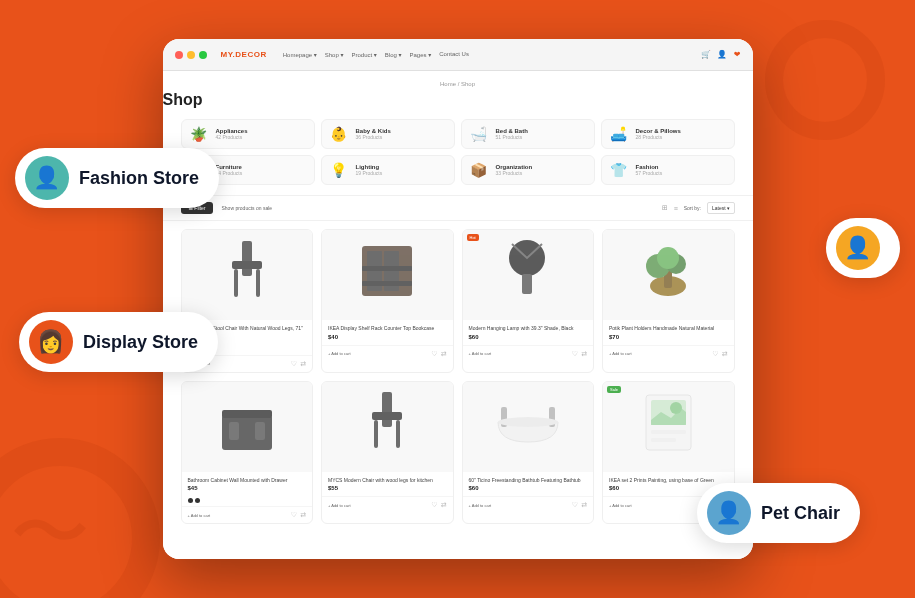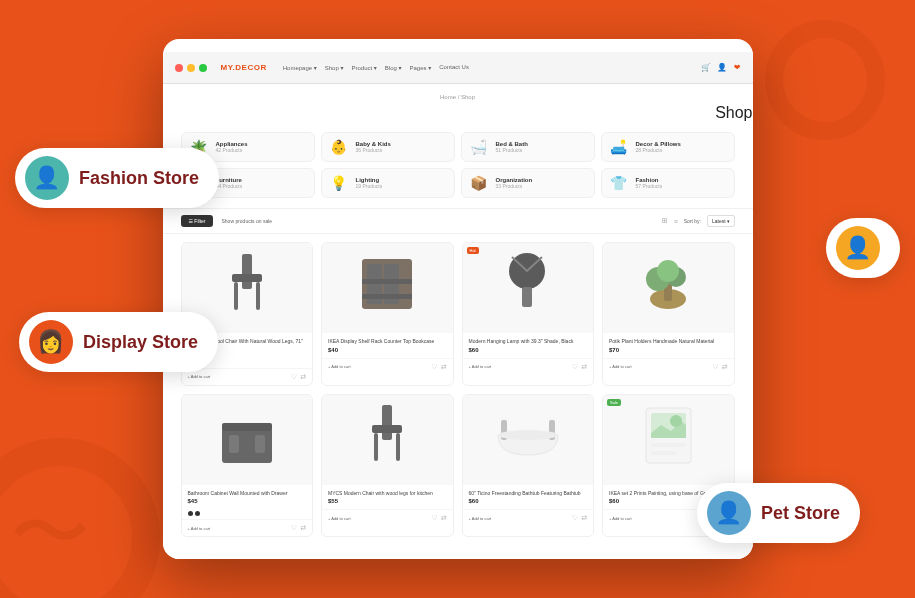--- a/index.html
+++ b/index.html
@@ -56,21 +56,20 @@
 
     
     .browser-bar {
       background: #f5f5f5;
       border-bottom: 1px solid #e0e0e0;
       padding: 6px 12px;
       display: flex;
       align-items: center;
       gap: 8px;
       height: 32px;
-      margin-top: 13px;
     }
     .browser-dots {
       display: flex; gap: 4px;
     }
     .browser-dot {
       width: 8px; height: 8px;
       border-radius: 50%;
     }
     .dot-red { background: #ff5f57; }
     .dot-yellow { background: #ffbd2e; }
@@ -100,23 +99,23 @@
     }
 
     
     .shop-breadcrumb {
       text-align: center;
       font-size: 6px;
       color: #999;
       padding-top: 10px;
     }
     .shop-title {
-      text-align: right;
+      text-align: left;
       font-size: 16px;
-      font-weight: normal;
+      font-weight: bold;
       color: #222;
       padding: 4px 0 10px;
     }
 
     
     .category-grid {
       display: grid;
       grid-template-columns: repeat(4, 1fr);
       gap: 6px;
       padding: 0 18px 10px;
@@ -282,21 +281,21 @@
       border-radius: 50%;
       display: flex;
       align-items: center;
       justify-content: center;
       font-size: 22px;
       flex-shrink: 0;
     }
     .store-label {
       font-size: 18px;
       font-weight: bold;
-      color: #7f1d1d;
+      color: #0f172a;
       white-space: nowrap;
     }
 
     .fashion-badge {
       top: 148px;
       left: 15px;
     }
     .fashion-avatar { background: #4db6ac; }
 
     .beauty-badge {
@@ -333,21 +332,21 @@
   <div class="store-avatar beauty-avatar">👩</div>
   <span class="store-label">Display Store</span>
 </div>
 
 <div class="store-badge furniture-badge">
   <div class="store-avatar furniture-avatar">👤</div>
 </div>
 
 <div class="store-badge pet-badge">
   <div class="store-avatar" style="background:#5BA4CF;">👤</div>
-  <span class="store-label">Pet Store</span>
+  <span class="store-label">Pet Chair</span>
 </div>
 
 <div class="browser-window">
 
   <div class="browser-bar">
     <div class="browser-dots">
       <div class="browser-dot dot-red"></div>
       <div class="browser-dot dot-yellow"></div>
       <div class="browser-dot dot-green"></div>
     </div>

